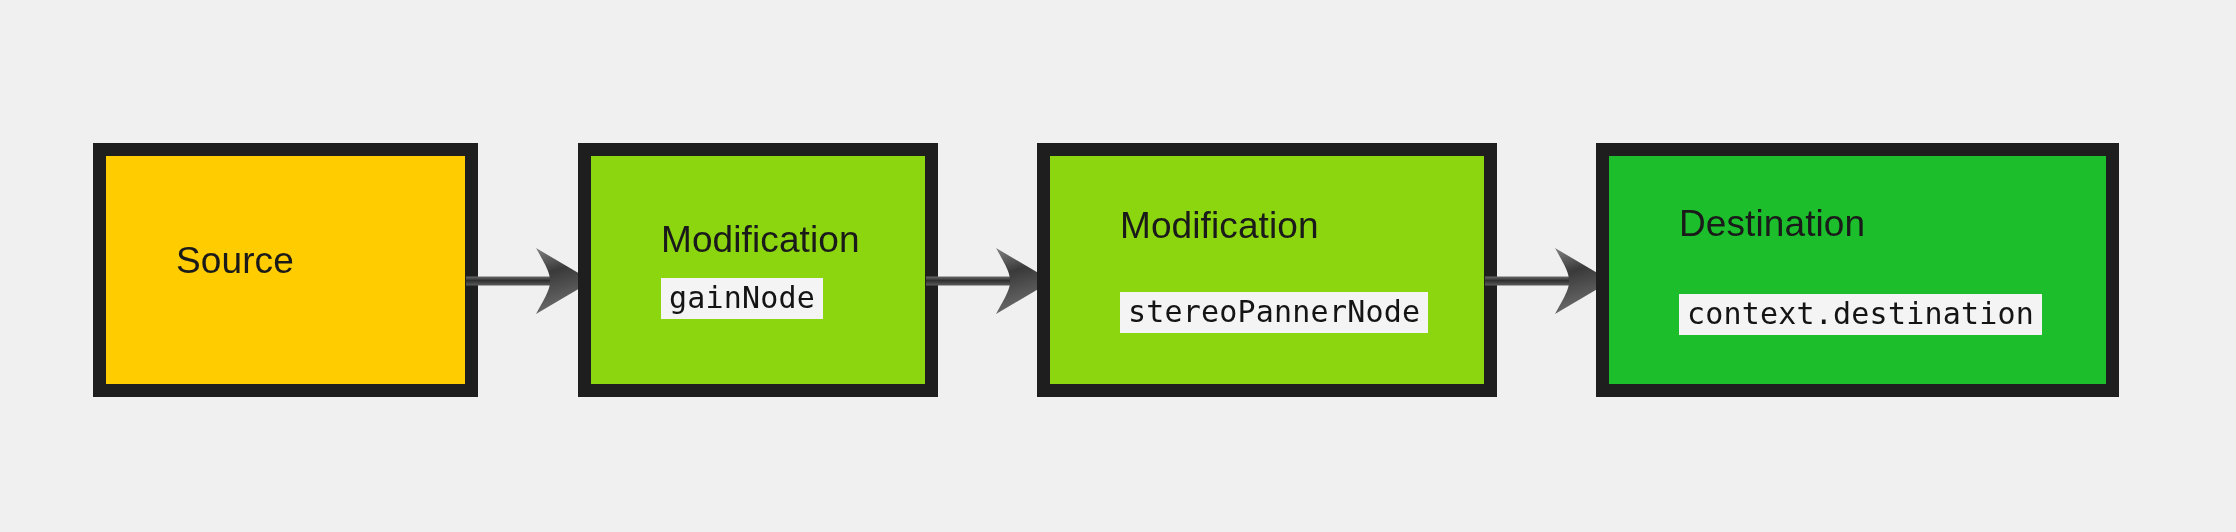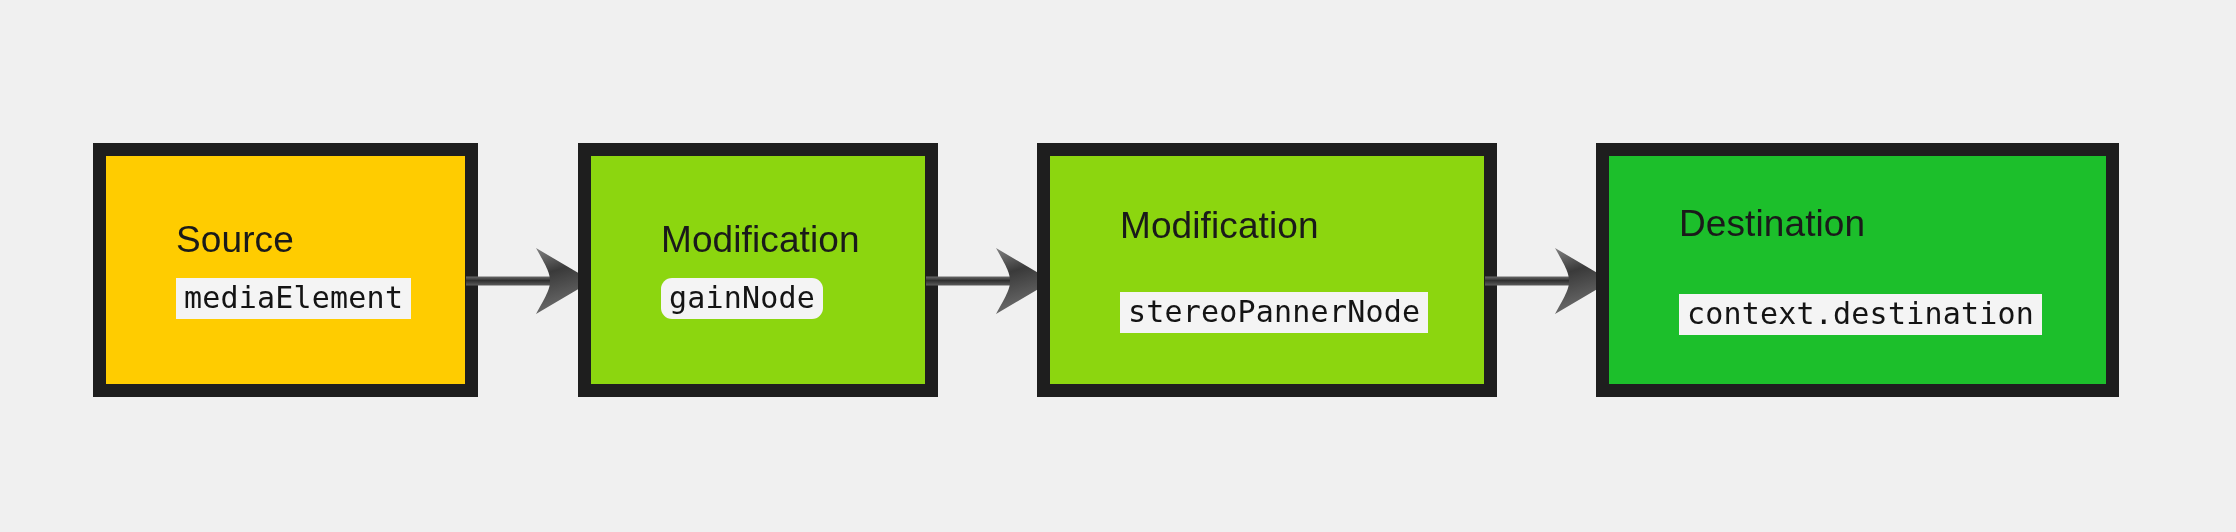--- a/index.html
+++ b/index.html
@@ -83,21 +83,20 @@
   .connector svg { display: block; width: 100%; height: 100%; }
 </style>
 </head>
 <body style="background: rgb(240, 240, 240);">
 
 <div id="diagram-root" style="background: rgb(240, 240, 240);">
   <div class="flow-row">
 
     <div class="node source" style="background: rgb(255, 204, 0); border-color: rgb(30, 30, 30);">
       <div class="node-title">Source</div>
-      <div class="node-code" style="background: rgb(244, 244, 244);">mediaElement</div>
     </div>
 
     <div class="connector c1">
       <svg viewBox="0 0 126 90" preserveAspectRatio="none">
         <defs>
           <linearGradient id="shaftGrad1" x1="0" y1="0" x2="0" y2="1">
             <stop offset="0%" stop-color="#6a6a6a"></stop>
             <stop offset="45%" stop-color="#2f2f2f"></stop>
             <stop offset="100%" stop-color="#5c5c5c"></stop>
           </linearGradient>
@@ -107,21 +106,21 @@
             <stop offset="100%" stop-color="#6d6d6d"></stop>
           </linearGradient>
         </defs>
         <rect x="0" y="40.5" width="84" height="9" fill="url(#shaftGrad1)"></rect>
         <path d="M 126,45 L 70,12 C 82,33 84,38 84,45 C 84,52 82,57 70,78 Z" fill="url(#headGrad1)"></path>
       </svg>
     </div>
 
     <div class="node mod-a" style="background: rgb(140, 214, 15); border-color: rgb(30, 30, 30);">
       <div class="node-title">Modification</div>
-      <div class="node-code" style="background: rgb(244, 244, 244); border-radius: 11px;">gainNode</div>
+      <div class="node-code" style="background: rgb(244, 244, 244);">gainNode</div>
     </div>
 
     <div class="connector c2">
       <svg viewBox="0 0 126 90" preserveAspectRatio="none">
         <defs>
           <linearGradient id="shaftGrad2" x1="0" y1="0" x2="0" y2="1">
             <stop offset="0%" stop-color="#6a6a6a"></stop>
             <stop offset="45%" stop-color="#2f2f2f"></stop>
             <stop offset="100%" stop-color="#5c5c5c"></stop>
           </linearGradient>

